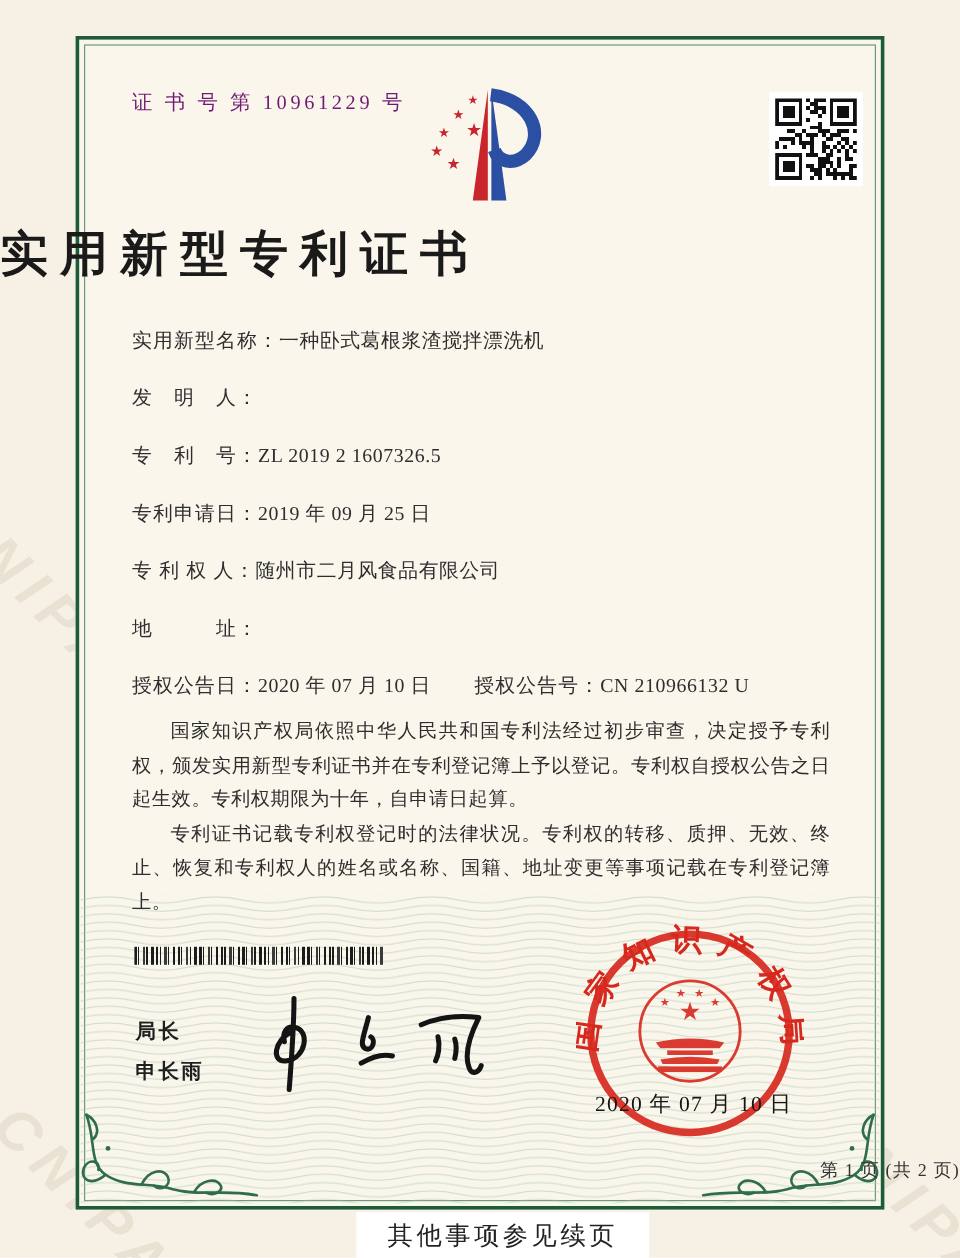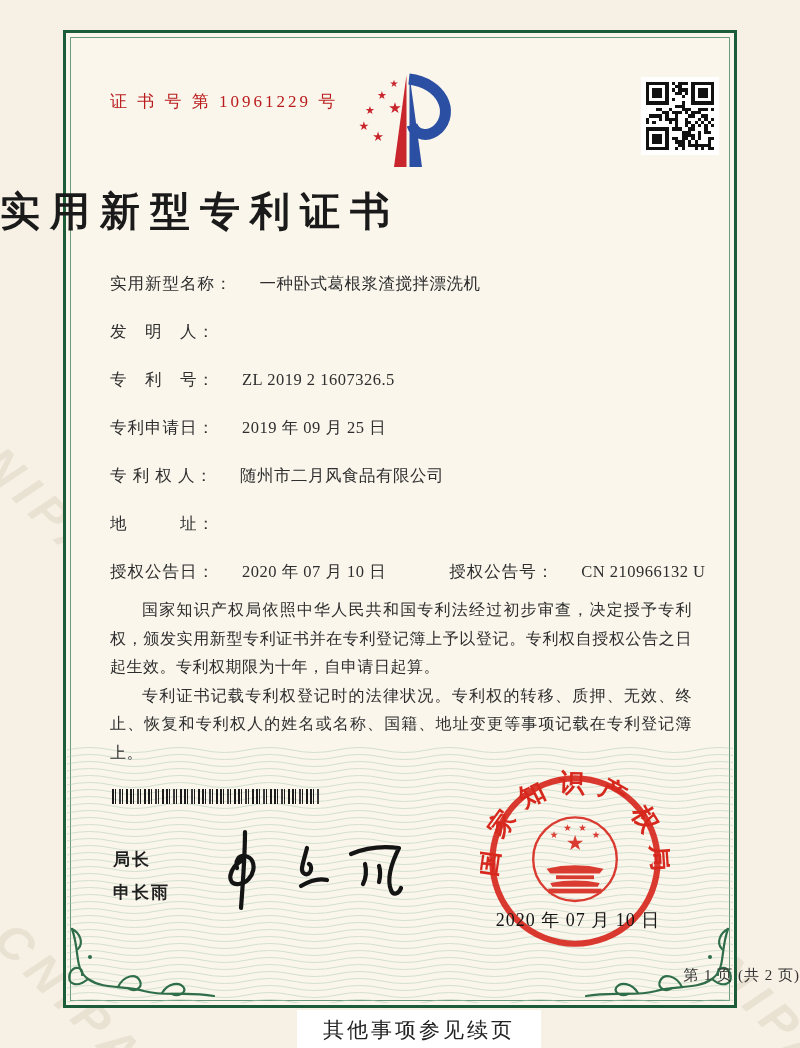--- a/index.html
+++ b/index.html
@@ -12,34 +12,34 @@
     color:rgba(158,138,104,.15);white-space:nowrap;
     transform:translate(-50%,-50%) rotate(45deg);z-index:1;}
 
   
   .frame{position:absolute;left:63px;top:30px;width:668px;height:972px;
     border:3px solid #1c5c38;background:#faf6ec;z-index:2;}
   .frame-inner{position:absolute;inset:4px;border:1px solid #6b9a7c;}
 
   .content{position:absolute;inset:0;z-index:3;}
 
-  .cert-no{position:absolute;left:110px;top:74px;font-size:17px;letter-spacing:3px;color:#b91c1c;margin-top:16px;}
+  .cert-no{position:absolute;left:110px;top:74px;font-size:17px;letter-spacing:3px;color:#701a75;}
 
   
   .logo{position:absolute;left:342px;top:70px;width:132px;height:102px;}
 
   
   .qr{position:absolute;left:641px;top:77px;width:68px;height:68px;background:#fff;padding:5px;}
 
   .title{position:absolute;left:0;top:184px;width:800px;text-align:left;
     font-size:40px;font-weight:700;letter-spacing:10px;color:#1a1a1a;font-family:Liberation Mono, monospace;}
 
   
   .fields{position:absolute;left:110px;top:260px;width:584px;}
-  .frow{display:flex;align-items:center;height:48px;font-size:16.5px;color:#2e2e2e;gap:27px;}
+  .frow{display:flex;align-items:center;height:48px;font-size:16.5px;color:#2e2e2e;}
   .flabel{letter-spacing:1px;white-space:pre;}
   .fvalue{letter-spacing:.5px;white-space:pre;}
   .glabel2{margin-left:36px;letter-spacing:1px;white-space:pre;}
 
   
   .paras{position:absolute;left:110px;top:596px;width:582px;color:#2e2e2e;}
   .paras p{margin:0;text-indent:2em;text-align:justify;font-size:16px;line-height:28.5px;letter-spacing:.5px;}
 
   
   .barcode{position:absolute;left:112px;top:789px;width:208px;height:15px;

